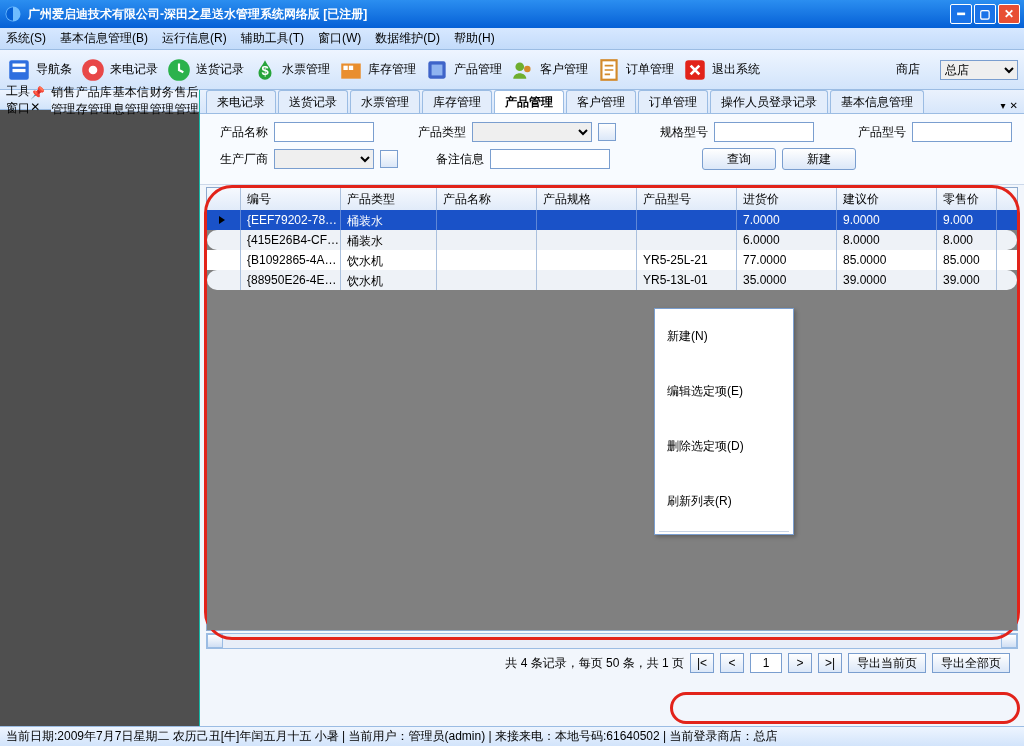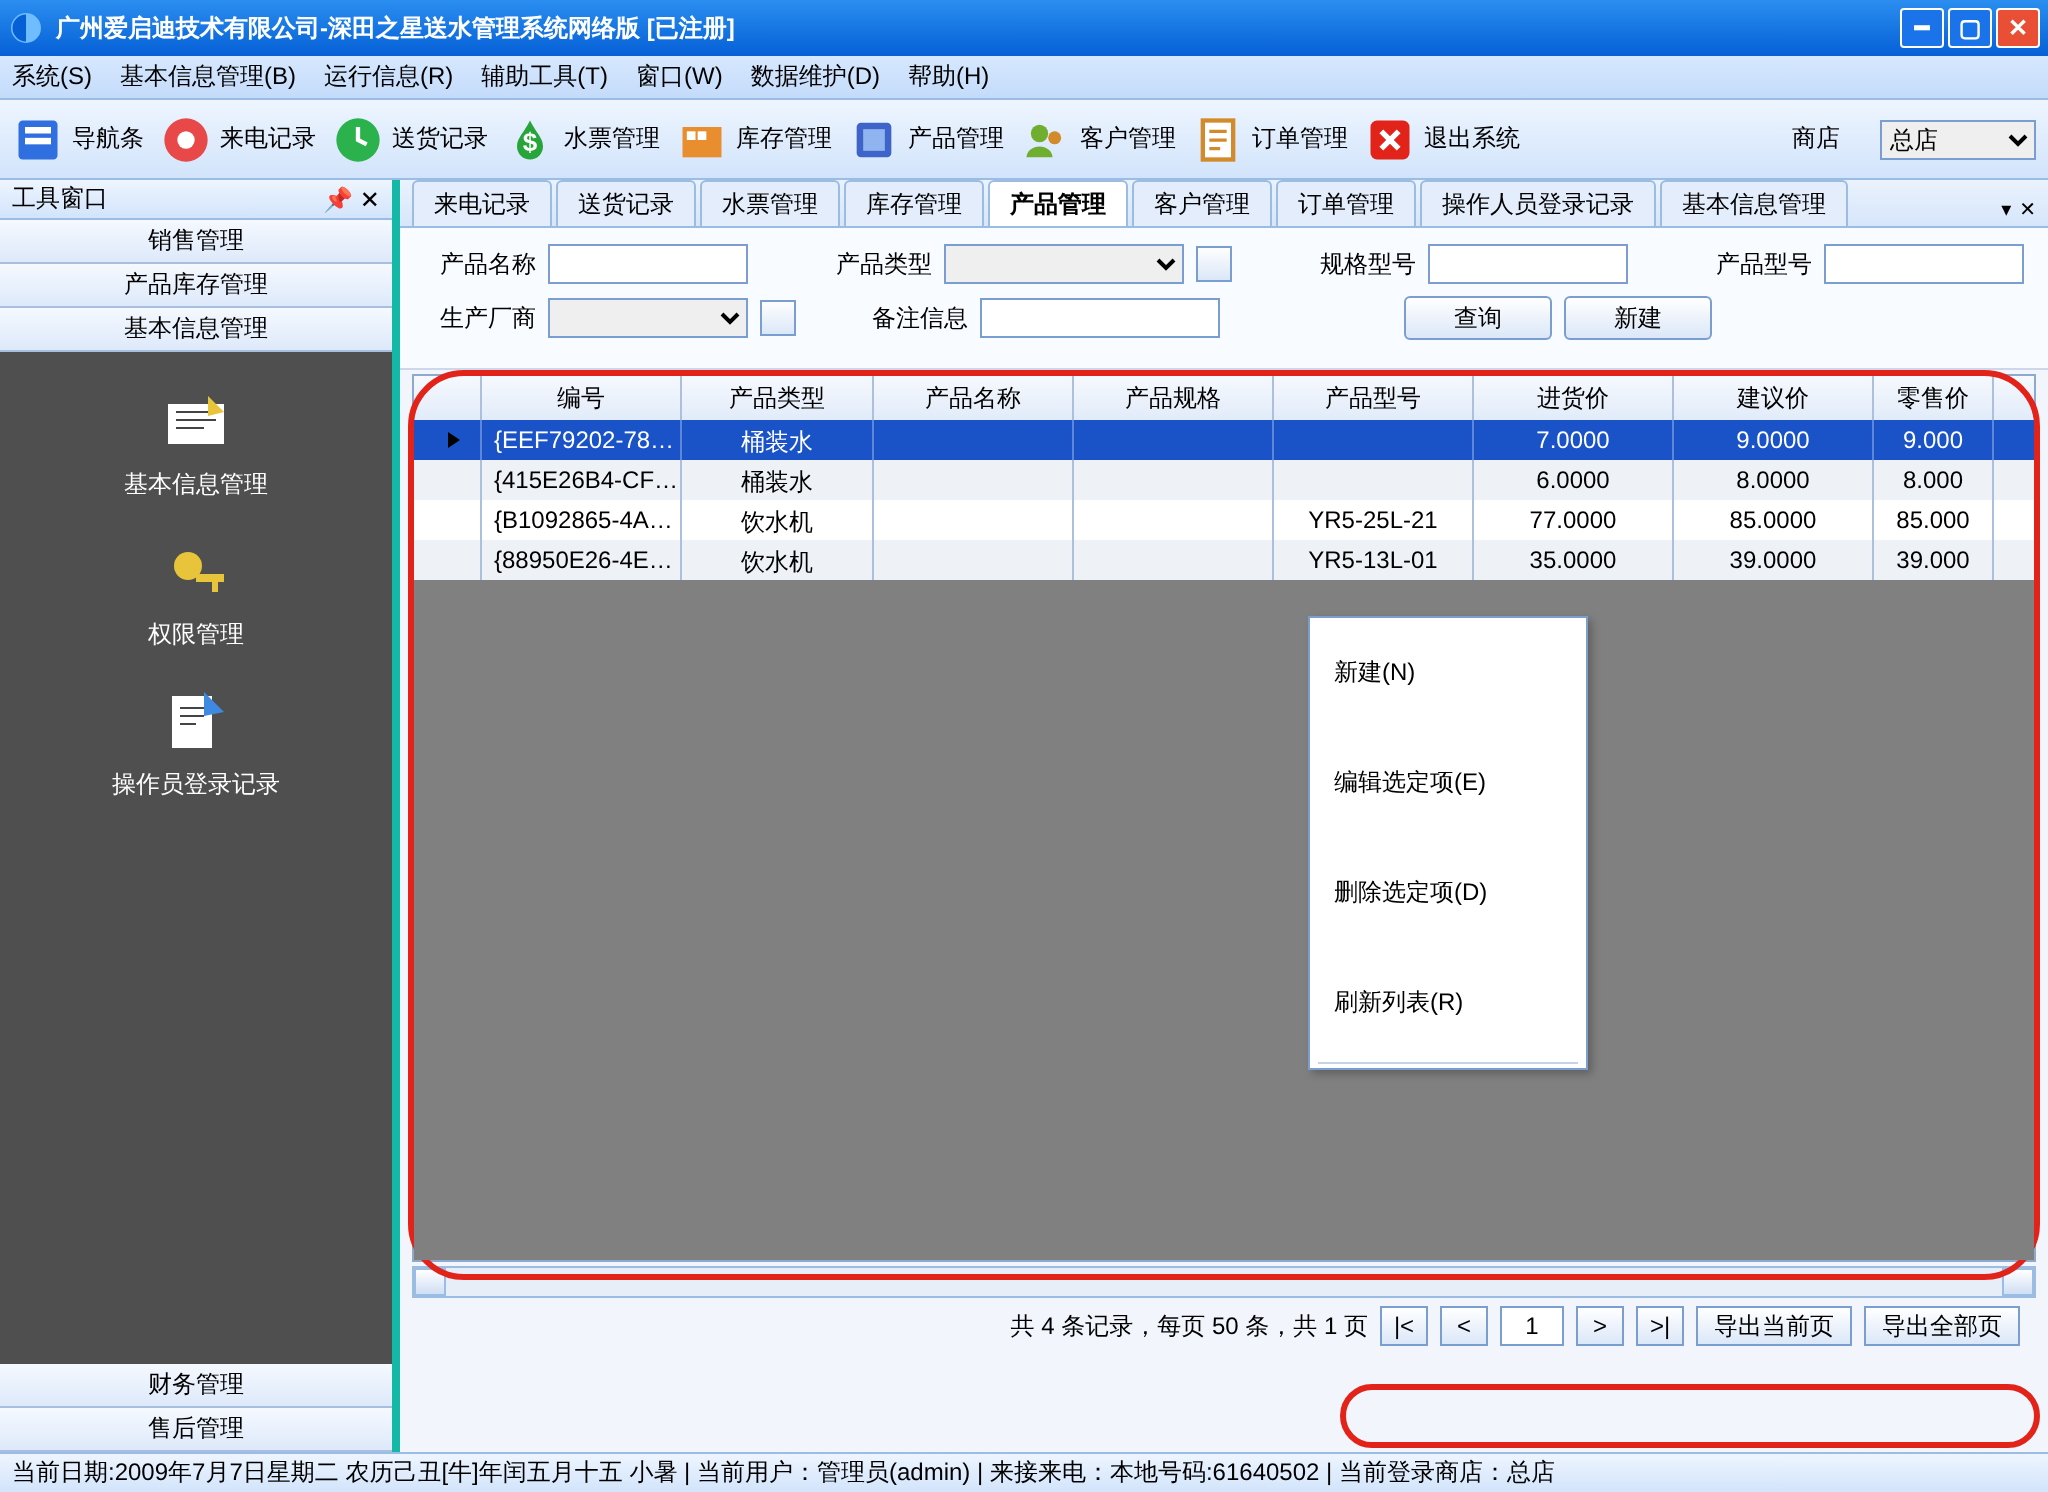--- a/index.html
+++ b/index.html
@@ -17,21 +17,21 @@
 .menubar span { margin-right: 14px; cursor: default; }
 
 .toolbar { background: linear-gradient(#eef5ff, #d2e4fb); height: 40px; display: flex; align-items: center; padding: 2px 6px; border-bottom: 1px solid #9bbce3; }
 .tbtn { display: flex; align-items: center; gap: 4px; margin-right: 8px; }
 .ticon { width: 26px; height: 26px; border-radius: 4px; }
 .sel-store { display: flex; align-items: center; gap: 20px; margin-left: auto; }
 .sel-store select, .sel-store input { height: 20px; border: 1px solid #7a9ecf; font-size: 12px; }
 
 .body { display: flex; height: calc(746px - 28px - 22px - 40px - 20px); }
 
-.leftpanel { width: 208px; background: #4f4f4f; border-right: 4px solid #14b8a6; display: flex; flex-direction: column; }
+.leftpanel { width: 208px; background: #4f4f4f; border-right: 1px solid #14b8a6; display: flex; }
 .left-head { background: linear-gradient(#eef5ff,#d2e4fb); color: #000; height: 20px; display: flex; align-items: center; padding: 0 6px; border-bottom: 1px solid #9bbce3; }
 .left-head .pin { margin-left: auto; }
 .collapse-block { background: linear-gradient(#f5f9ff,#dde9fa); color: #000; height: 22px; display: flex; align-items: center; justify-content: center; border-bottom: 1px solid #a8bfdd; }
 .sideitem { color: #fff; text-align: center; margin: 18px 0; }
 .sideitem .sicon { width: 36px; height: 36px; margin: 0 auto 4px; }
 .sideitem .slabel { display: block; }
 
 .mainpanel { flex: 1; background: #f2f6fc; display: flex; flex-direction: column; position: relative; }
 .tabstrip { height: 24px; display: flex; align-items: flex-end; padding: 0 6px; border-bottom: 1px solid #9bbce3; background: linear-gradient(#eaf2fd,#d7e6fb); }
 .tab { padding: 3px 10px 2px; border: 1px solid #9bbce3; border-bottom: none; margin-right: 2px; background: #e3edfb; border-radius: 3px 3px 0 0; font-size: 12px; cursor: default; }
@@ -45,34 +45,34 @@
 .filterrow input[type=text], .filterrow select { height: 20px; border: 1px solid #7a9ecf; width: 100px; font-size: 12px; }
 .longsel { width: 120px !important; }
 .fbtn { height: 22px; padding: 0 24px; border: 1px solid #7a9ecf; background: linear-gradient(#fff,#dbe7f8); border-radius: 3px; cursor: default; }
 .calicon { width: 18px; height: 18px; border: 1px solid #7a9ecf; background: linear-gradient(#fefefe,#dbe7f8); display: inline-block; }
 
 .gridwrap { flex: 1; padding: 2px 6px 4px 6px; position: relative; }
 .redcircle1 { position: absolute; border: 3px solid #e2231a; border-radius: 28px; pointer-events: none; }
 .rc-table { left: 4px; right: 4px; top: 0; height: 455px; }
 .rc-footer { left: 470px; right: 4px; height: 32px; bottom: 2px; }
 
-.grid { width: 100%; background: #808080; border: 1px solid #8da9cd; text-align: center; }
+.grid { width: 100%; background: #808080; border: 1px solid #8da9cd; }
 .grid-head { display: flex; background: linear-gradient(#f6f9fe,#e1ebf9); height: 22px; }
 .grid-head div, .gridrow div { padding: 3px 6px; border-right: 1px solid #aac0dd; white-space: nowrap; overflow: hidden; }
 .col-sel { width: 34px; }
 .col-id { width: 100px; }
 .col-type { width: 96px; }
 .col-name { width: 100px; }
 .col-spec { width: 100px; }
 .col-model { width: 100px; }
 .col-inprice{ width: 100px; }
 .col-sugprice{width: 100px; }
 .col-sale { width: 60px; }
 .gridrow { display: flex; height: 20px; background: #fff; }
-.gridrow.alt { background: #eef2f7; }
+.gridrow.alt { background: #eef2f7; border-radius: 10px; }
 .gridrow.selected { background: #1a52c8; color: #fff; }
 .gridrow.selected div { border-right-color: #5f87d7; }
 .rowmark { display: inline-block; width: 0; height: 0; border-left: 6px solid #000; border-top: 4px solid transparent; border-bottom: 4px solid transparent; margin-left: 6px; margin-top: 2px;}
 
 .gridbody { background: #808080; height: 420px; overflow: hidden; position: relative; }
 
 .hscroll { height: 16px; background: #e8eef8; border: 1px solid #9bbce3; display: flex; align-items: center; margin-top: 2px; }
 .hscroll .arrow { width: 16px; height: 14px; background: linear-gradient(#fff,#d0dff4); border: 1px solid #9bbce3; }
 
 .gridfooter { height: 28px; display: flex; align-items: center; justify-content: flex-end; gap: 6px; padding: 0 8px; }

